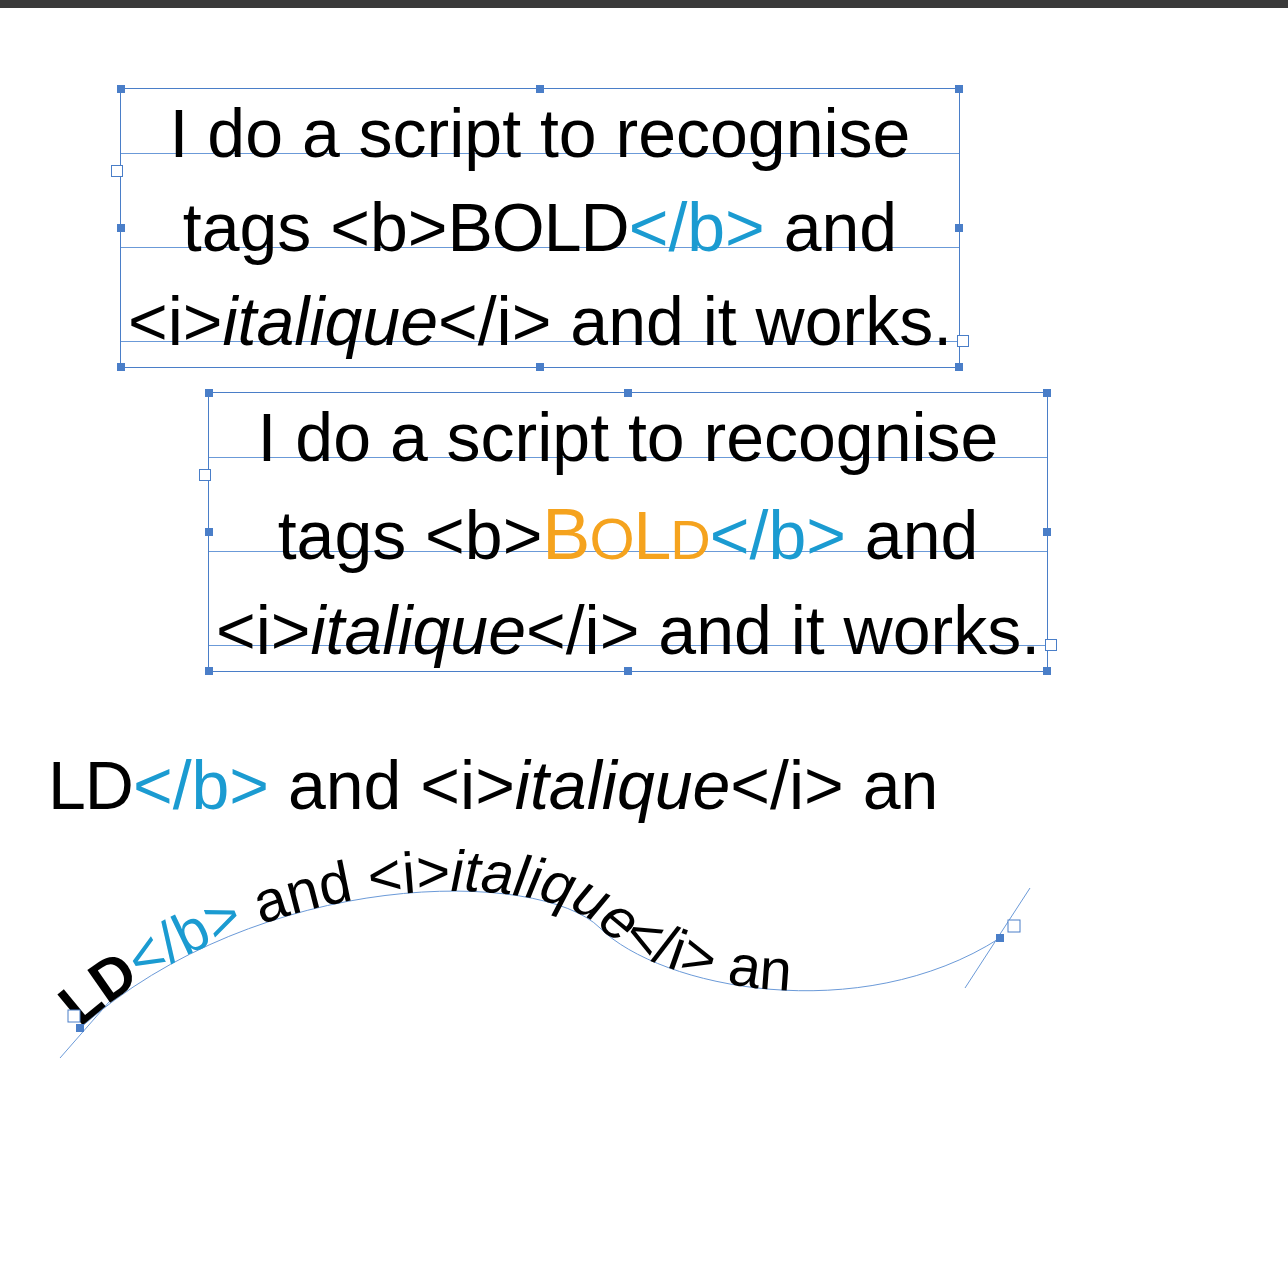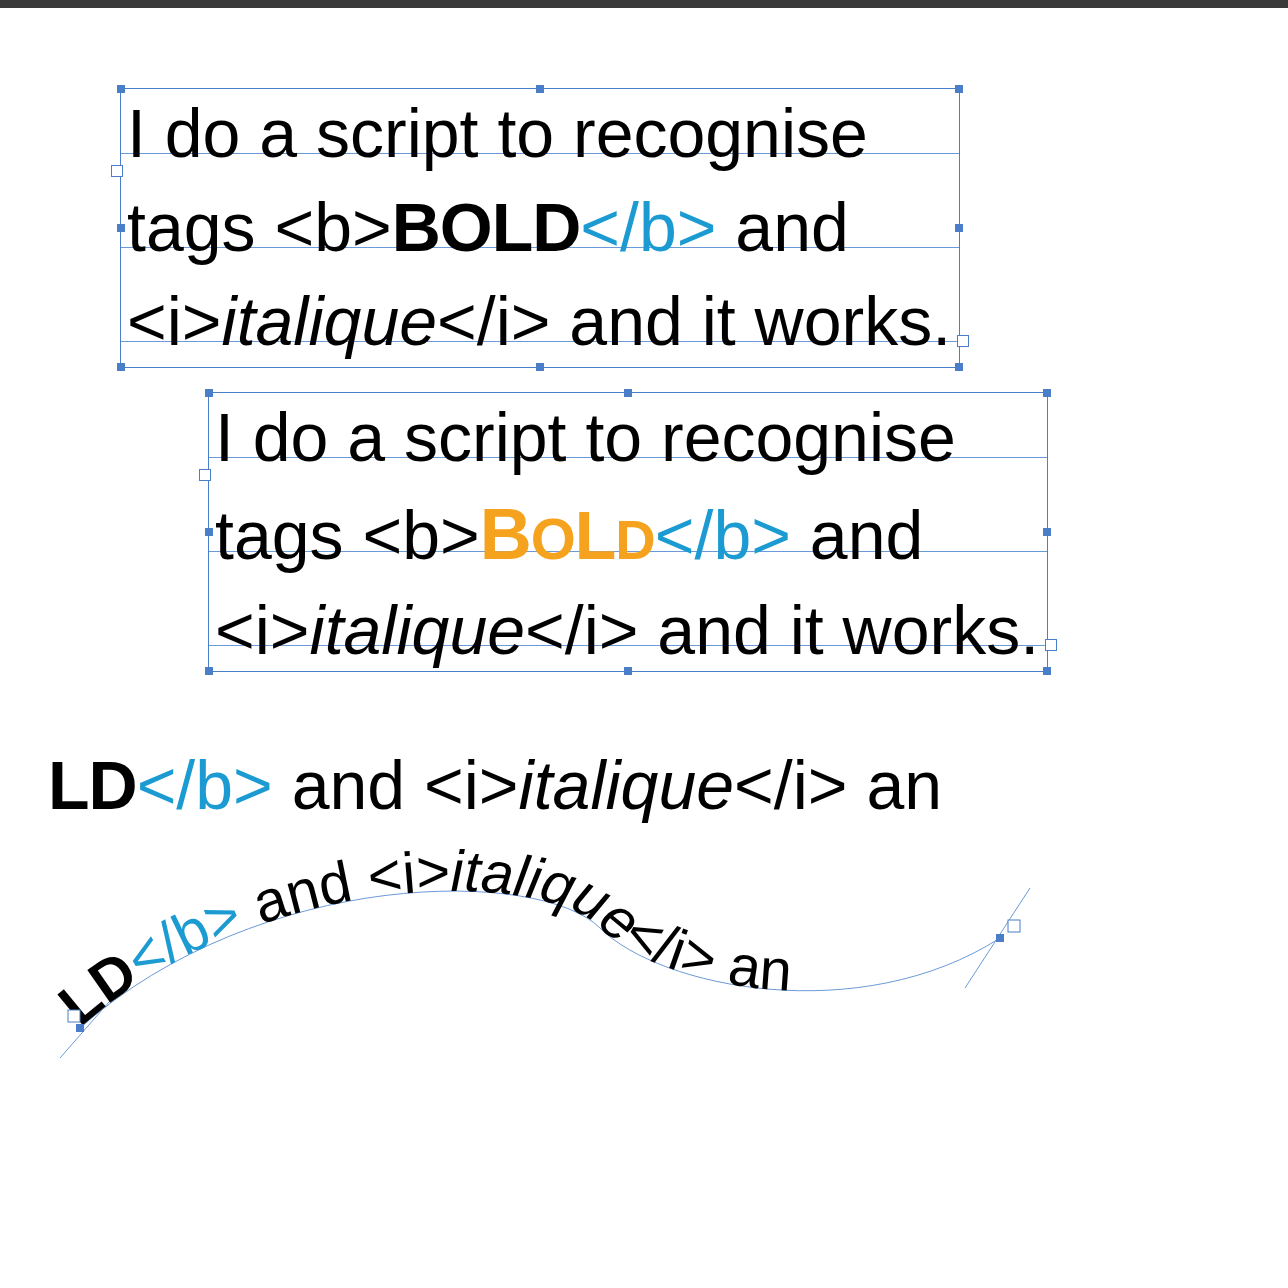--- a/index.html
+++ b/index.html
@@ -44,25 +44,26 @@
       border: 1px solid #4a7ec8;
     }
     .text-content {
       position: absolute;
       left: 6px;
       right: 6px;
       font-size: 68px;
       line-height: 1.38;
       color: #000;
       white-space: normal;
+      text-align: center;
     }
     .tag-open, .tag-close { color: #000; }
     .tag-close.blue { color: #1b9bd1; }
     .bold-word {
-      font-weight: 700;
+      font-weight: 400;
       letter-spacing: -1px;
     }
     .bold-black { color: #000; }
     .bold-orange { color: #f5a31e; }
     .italic-word {
       font-style: italic;
       font-family: "Segoe UI", Arial, sans-serif;
     }
 
     

